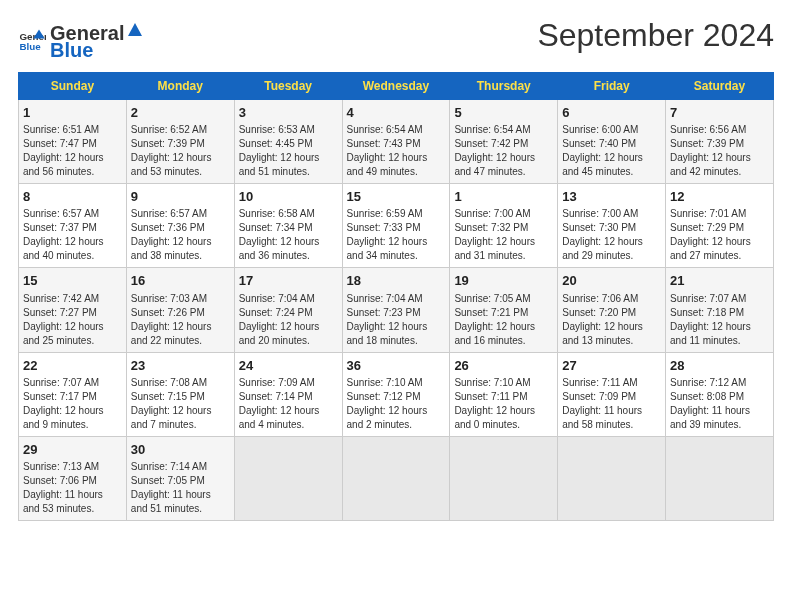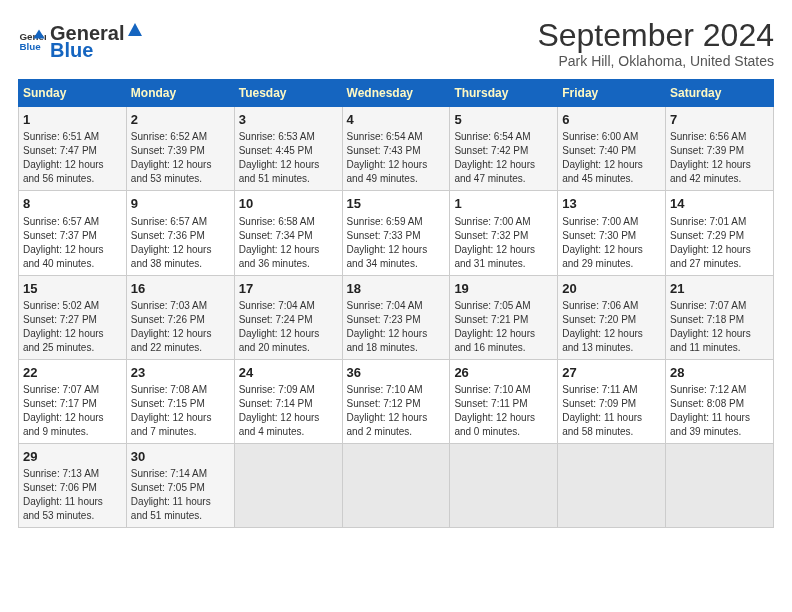--- a/index.html
+++ b/index.html
@@ -22,42 +22,42 @@
     .logo {
       display: flex;
       align-items: center;
       gap: 4px;
     }
     .logo-icon {
       width: 28px;
       height: 28px;
     }
     .title-section {
-      text-align: right;
+      text-align: center;
     }
     .month-title {
       font-size: 32px;
       font-weight: normal;
       color: #333;
       line-height: 1.1;
     }
     .location-title {
       font-size: 14px;
       color: #555;
     }
     table {
       width: 100%;
       border-collapse: collapse;
       font-size: 10.5px;
     }
     thead tr th {
       background-color: #1565c0;
-      color: #fef9c3;
+      color: #fde047;
       padding: 6px 4px;
-      text-align: left;
+      text-align: center;
       font-size: 12px;
       font-weight: bold;
       border: 1px solid #1565c0;
     }
     tbody tr td {
       border: 1px solid #ccc;
       vertical-align: top;
       padding: 4px 4px;
       font-size: 10px;
       color: #333;
@@ -97,21 +97,20 @@
           <span style="font-size:20px; font-weight:bold; color:#333; font-family:Arial;">General</span>
           <svg width="22" height="22" viewBox="0 0 22 22">
             <polygon points="4,18 18,18 11,5" fill="#1565c0"></polygon>
           </svg>
         </div>
         <div style="font-size:20px; font-weight:bold; color:#1565c0; font-family:Arial; margin-top:-6px;">Blue</div>
       </div>
     </div>
     <div class="title-section">
       <div class="month-title">September 2024</div>
-      <div class="location-title">Park Hill, Oklahoma, United States</div>
     </div>
   </div>
 
   <table>
     <thead>
       <tr>
       <th>Sunday</th>
           <th>Monday</th>
           <th>Tuesday</th>
           <th>Wednesday</th>
@@ -130,24 +129,24 @@
           <td><span class="day-number">6</span><span>Sunrise: 6:00 AM</span><br><span>Sunset: 7:40 PM</span><br><span>Daylight: 12 hours</span><br><span>and 45 minutes.</span></td>
           <td><span class="day-number">7</span><span>Sunrise: 6:56 AM</span><br><span>Sunset: 7:39 PM</span><br><span>Daylight: 12 hours</span><br><span>and 42 minutes.</span></td>
         </tr>
         <tr>
           <td><span class="day-number">8</span><span>Sunrise: 6:57 AM</span><br><span>Sunset: 7:37 PM</span><br><span>Daylight: 12 hours</span><br><span>and 40 minutes.</span></td>
           <td><span class="day-number">9</span><span>Sunrise: 6:57 AM</span><br><span>Sunset: 7:36 PM</span><br><span>Daylight: 12 hours</span><br><span>and 38 minutes.</span></td>
           <td><span class="day-number">10</span><span>Sunrise: 6:58 AM</span><br><span>Sunset: 7:34 PM</span><br><span>Daylight: 12 hours</span><br><span>and 36 minutes.</span></td>
           <td><span class="day-number">15</span><span>Sunrise: 6:59 AM</span><br><span>Sunset: 7:33 PM</span><br><span>Daylight: 12 hours</span><br><span>and 34 minutes.</span></td>
           <td><span class="day-number">1</span><span>Sunrise: 7:00 AM</span><br><span>Sunset: 7:32 PM</span><br><span>Daylight: 12 hours</span><br><span>and 31 minutes.</span></td>
           <td><span class="day-number">13</span><span>Sunrise: 7:00 AM</span><br><span>Sunset: 7:30 PM</span><br><span>Daylight: 12 hours</span><br><span>and 29 minutes.</span></td>
-          <td><span class="day-number">14</span><span>Sunrise: 7:01 AM</span><br><span>Sunset: 7:29 PM</span><br><span>Daylight: 12 hours</span><br><span>and 27 minutes.</span></td>
+          <td><span class="day-number">12</span><span>Sunrise: 7:01 AM</span><br><span>Sunset: 7:29 PM</span><br><span>Daylight: 12 hours</span><br><span>and 27 minutes.</span></td>
         </tr>
         <tr>
-          <td><span class="day-number">15</span><span>Sunrise: 5:02 AM</span><br><span>Sunset: 7:27 PM</span><br><span>Daylight: 12 hours</span><br><span>and 25 minutes.</span></td>
+          <td><span class="day-number">15</span><span>Sunrise: 7:42 AM</span><br><span>Sunset: 7:27 PM</span><br><span>Daylight: 12 hours</span><br><span>and 25 minutes.</span></td>
           <td><span class="day-number">16</span><span>Sunrise: 7:03 AM</span><br><span>Sunset: 7:26 PM</span><br><span>Daylight: 12 hours</span><br><span>and 22 minutes.</span></td>
           <td><span class="day-number">17</span><span>Sunrise: 7:04 AM</span><br><span>Sunset: 7:24 PM</span><br><span>Daylight: 12 hours</span><br><span>and 20 minutes.</span></td>
           <td><span class="day-number">18</span><span>Sunrise: 7:04 AM</span><br><span>Sunset: 7:23 PM</span><br><span>Daylight: 12 hours</span><br><span>and 18 minutes.</span></td>
           <td><span class="day-number">19</span><span>Sunrise: 7:05 AM</span><br><span>Sunset: 7:21 PM</span><br><span>Daylight: 12 hours</span><br><span>and 16 minutes.</span></td>
           <td><span class="day-number">20</span><span>Sunrise: 7:06 AM</span><br><span>Sunset: 7:20 PM</span><br><span>Daylight: 12 hours</span><br><span>and 13 minutes.</span></td>
           <td><span class="day-number">21</span><span>Sunrise: 7:07 AM</span><br><span>Sunset: 7:18 PM</span><br><span>Daylight: 12 hours</span><br><span>and 11 minutes.</span></td>
         </tr>
         <tr>
           <td><span class="day-number">22</span><span>Sunrise: 7:07 AM</span><br><span>Sunset: 7:17 PM</span><br><span>Daylight: 12 hours</span><br><span>and 9 minutes.</span></td>
           <td><span class="day-number">23</span><span>Sunrise: 7:08 AM</span><br><span>Sunset: 7:15 PM</span><br><span>Daylight: 12 hours</span><br><span>and 7 minutes.</span></td>

